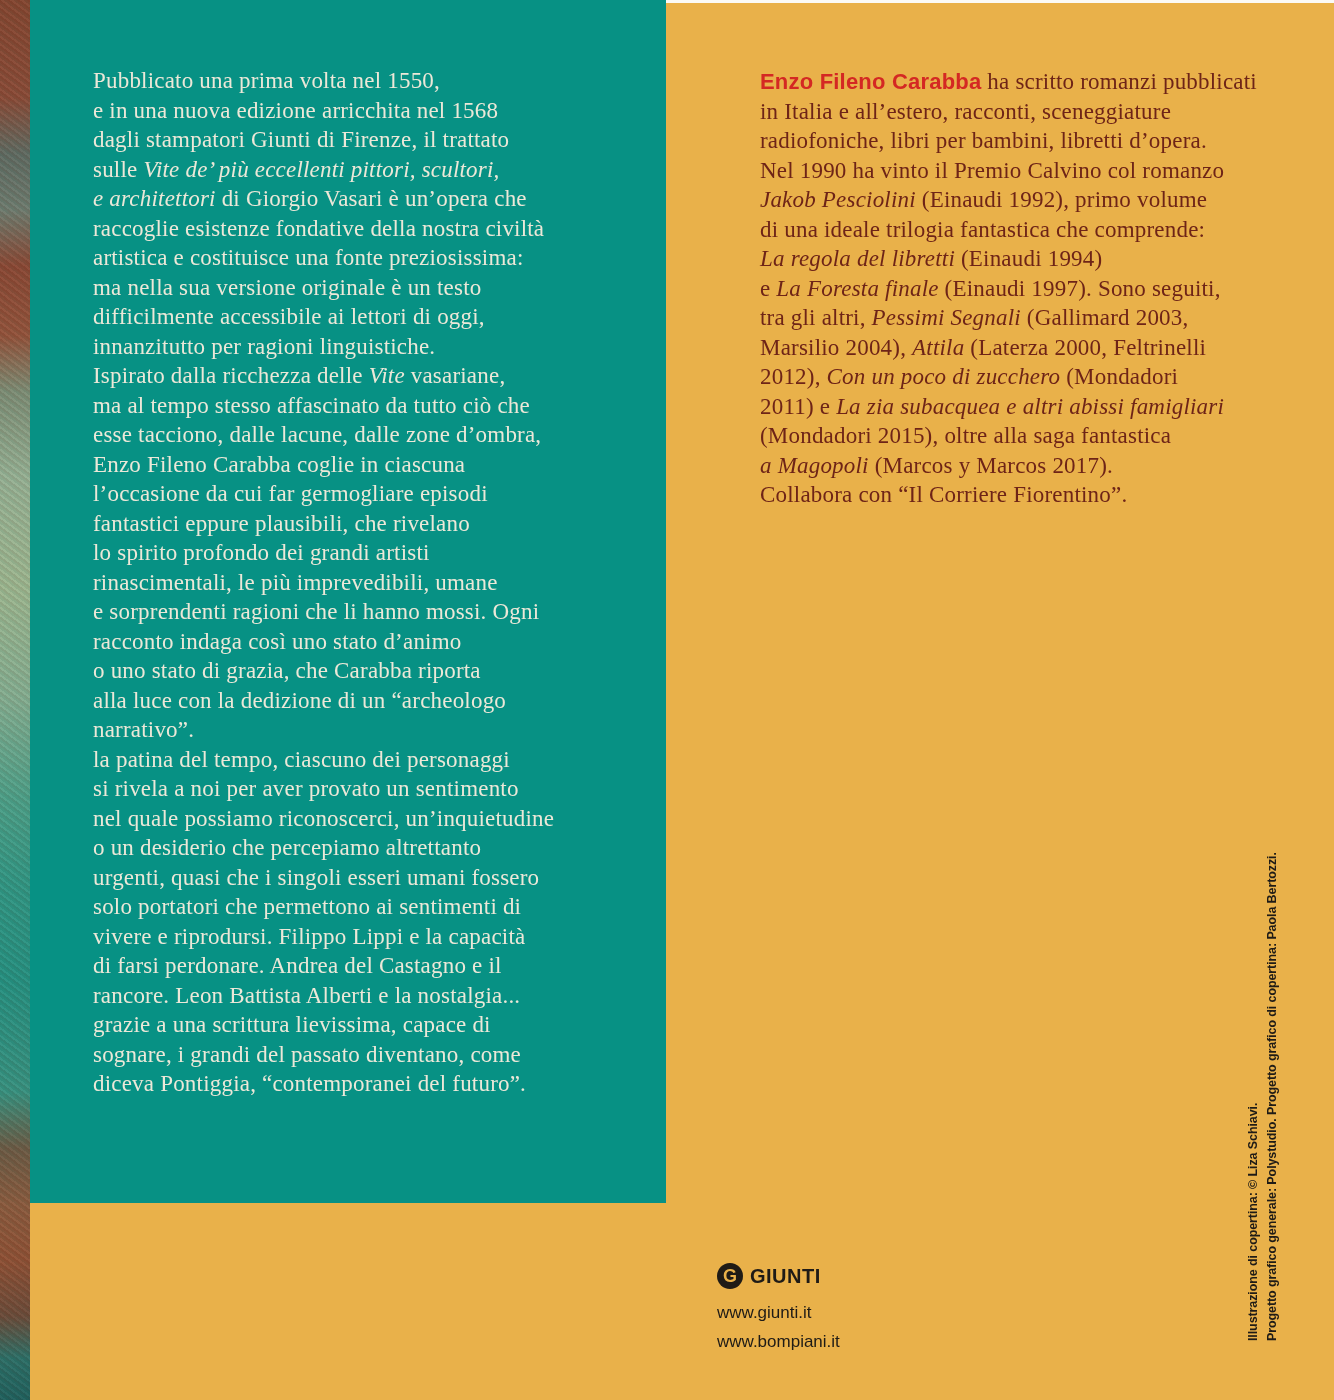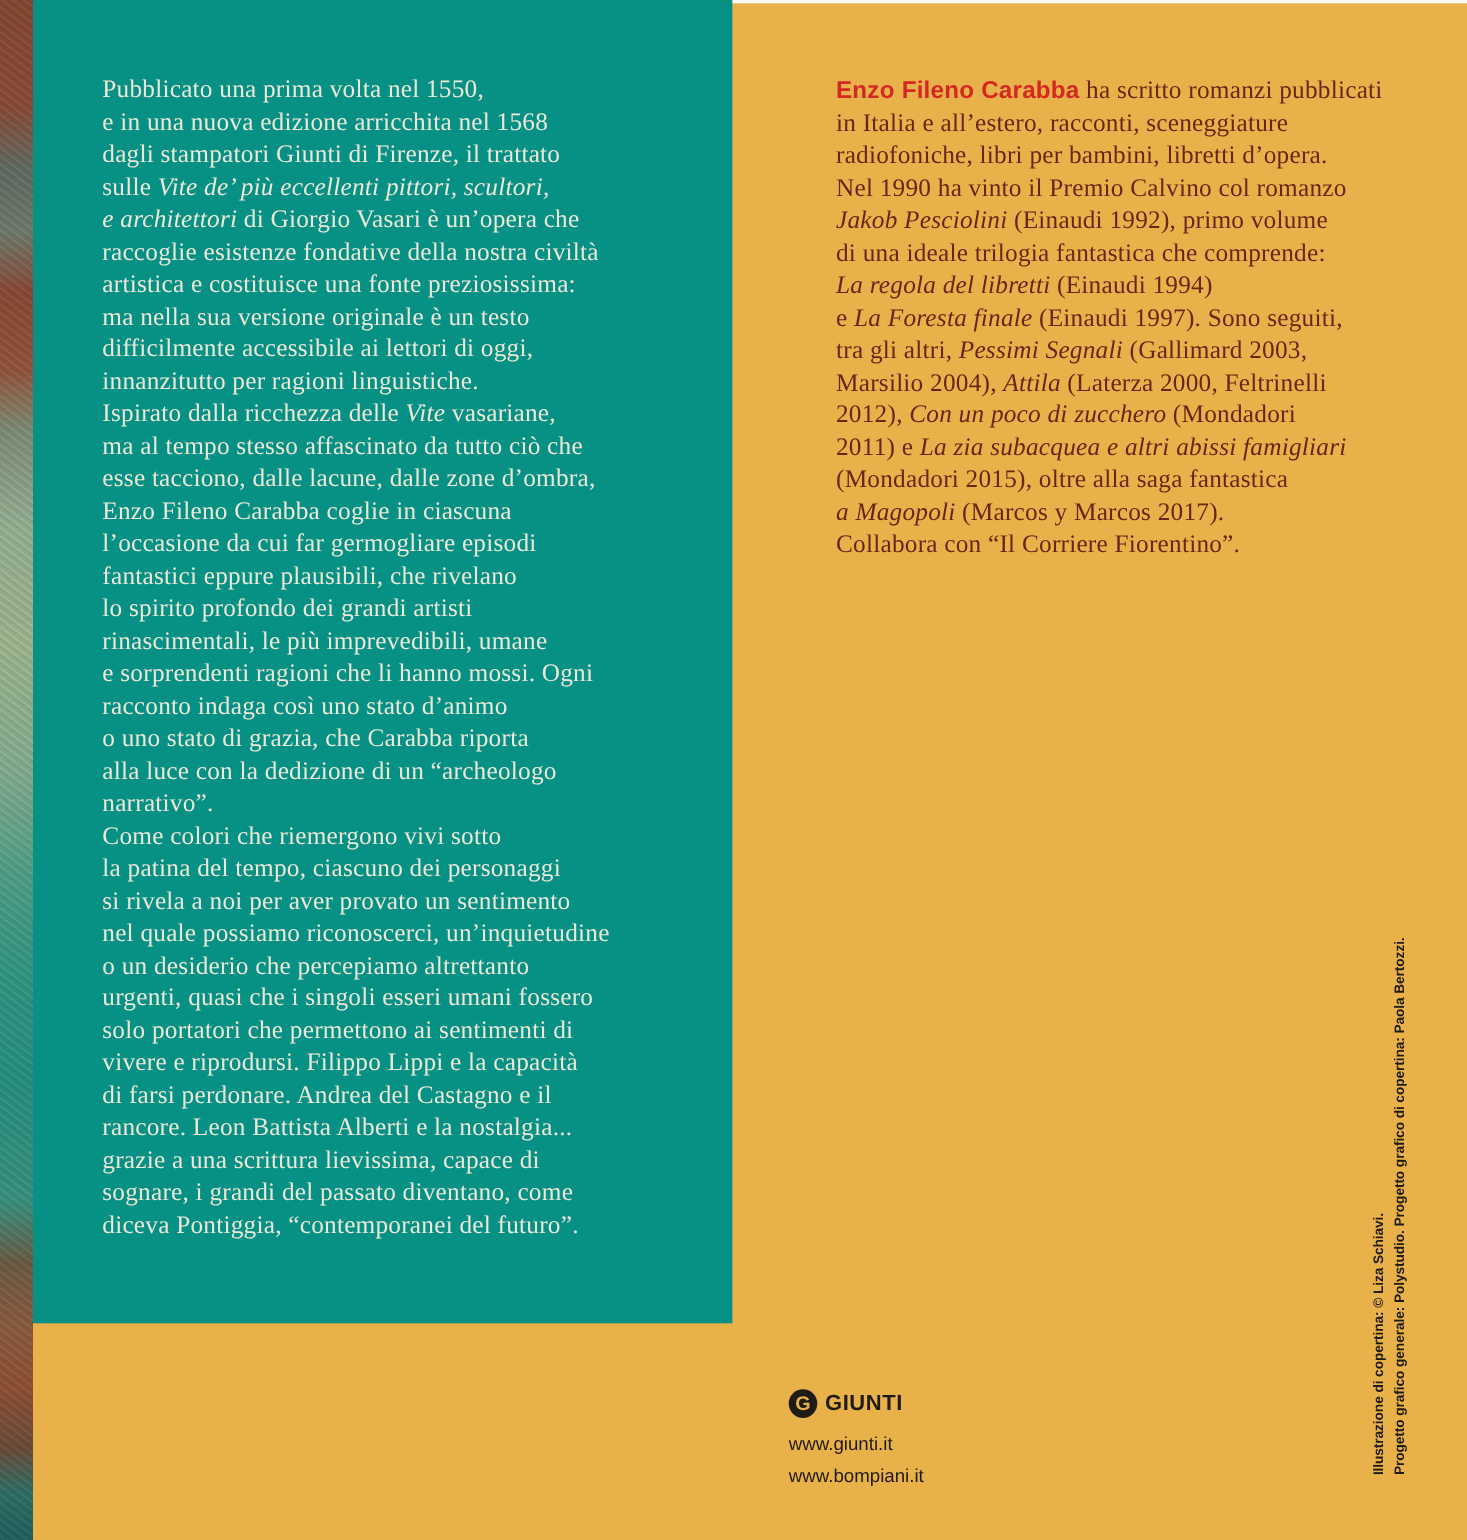--- a/index.html
+++ b/index.html
@@ -91,21 +91,20 @@
       <div class="line"><span>Enzo Fileno Carabba coglie in ciascuna</span></div>
       <div class="line"><span>l’occasione da cui far germogliare episodi</span></div>
       <div class="line"><span>fantastici eppure plausibili, che rivelano</span></div>
       <div class="line"><span>lo spirito profondo dei grandi artisti</span></div>
       <div class="line"><span>rinascimentali, le più imprevedibili, umane</span></div>
       <div class="line"><span>e sorprendenti ragioni che li hanno mossi. Ogni</span></div>
       <div class="line"><span>racconto indaga così uno stato d’animo</span></div>
       <div class="line"><span>o uno stato di grazia, che Carabba riporta</span></div>
       <div class="line"><span>alla luce con la dedizione di un “archeologo</span></div>
       <div class="line"><span>narrativo”.</span></div>
-      <div class="line"><span>Come colori che riemergono vivi sotto</span></div>
       <div class="line"><span>la patina del tempo, ciascuno dei personaggi</span></div>
       <div class="line"><span>si rivela a noi per aver provato un sentimento</span></div>
       <div class="line"><span>nel quale possiamo riconoscerci, un’inquietudine</span></div>
       <div class="line"><span>o un desiderio che percepiamo altrettanto</span></div>
       <div class="line"><span>urgenti, quasi che i singoli esseri umani fossero</span></div>
       <div class="line"><span>solo portatori che permettono ai sentimenti di</span></div>
       <div class="line"><span>vivere e riprodursi. Filippo Lippi e la capacità</span></div>
       <div class="line"><span>di farsi perdonare. Andrea del Castagno e il</span></div>
       <div class="line"><span>rancore. Leon Battista Alberti e la nostalgia...</span></div>
       <div class="line"><span>grazie a una scrittura lievissima, capace di</span></div>

